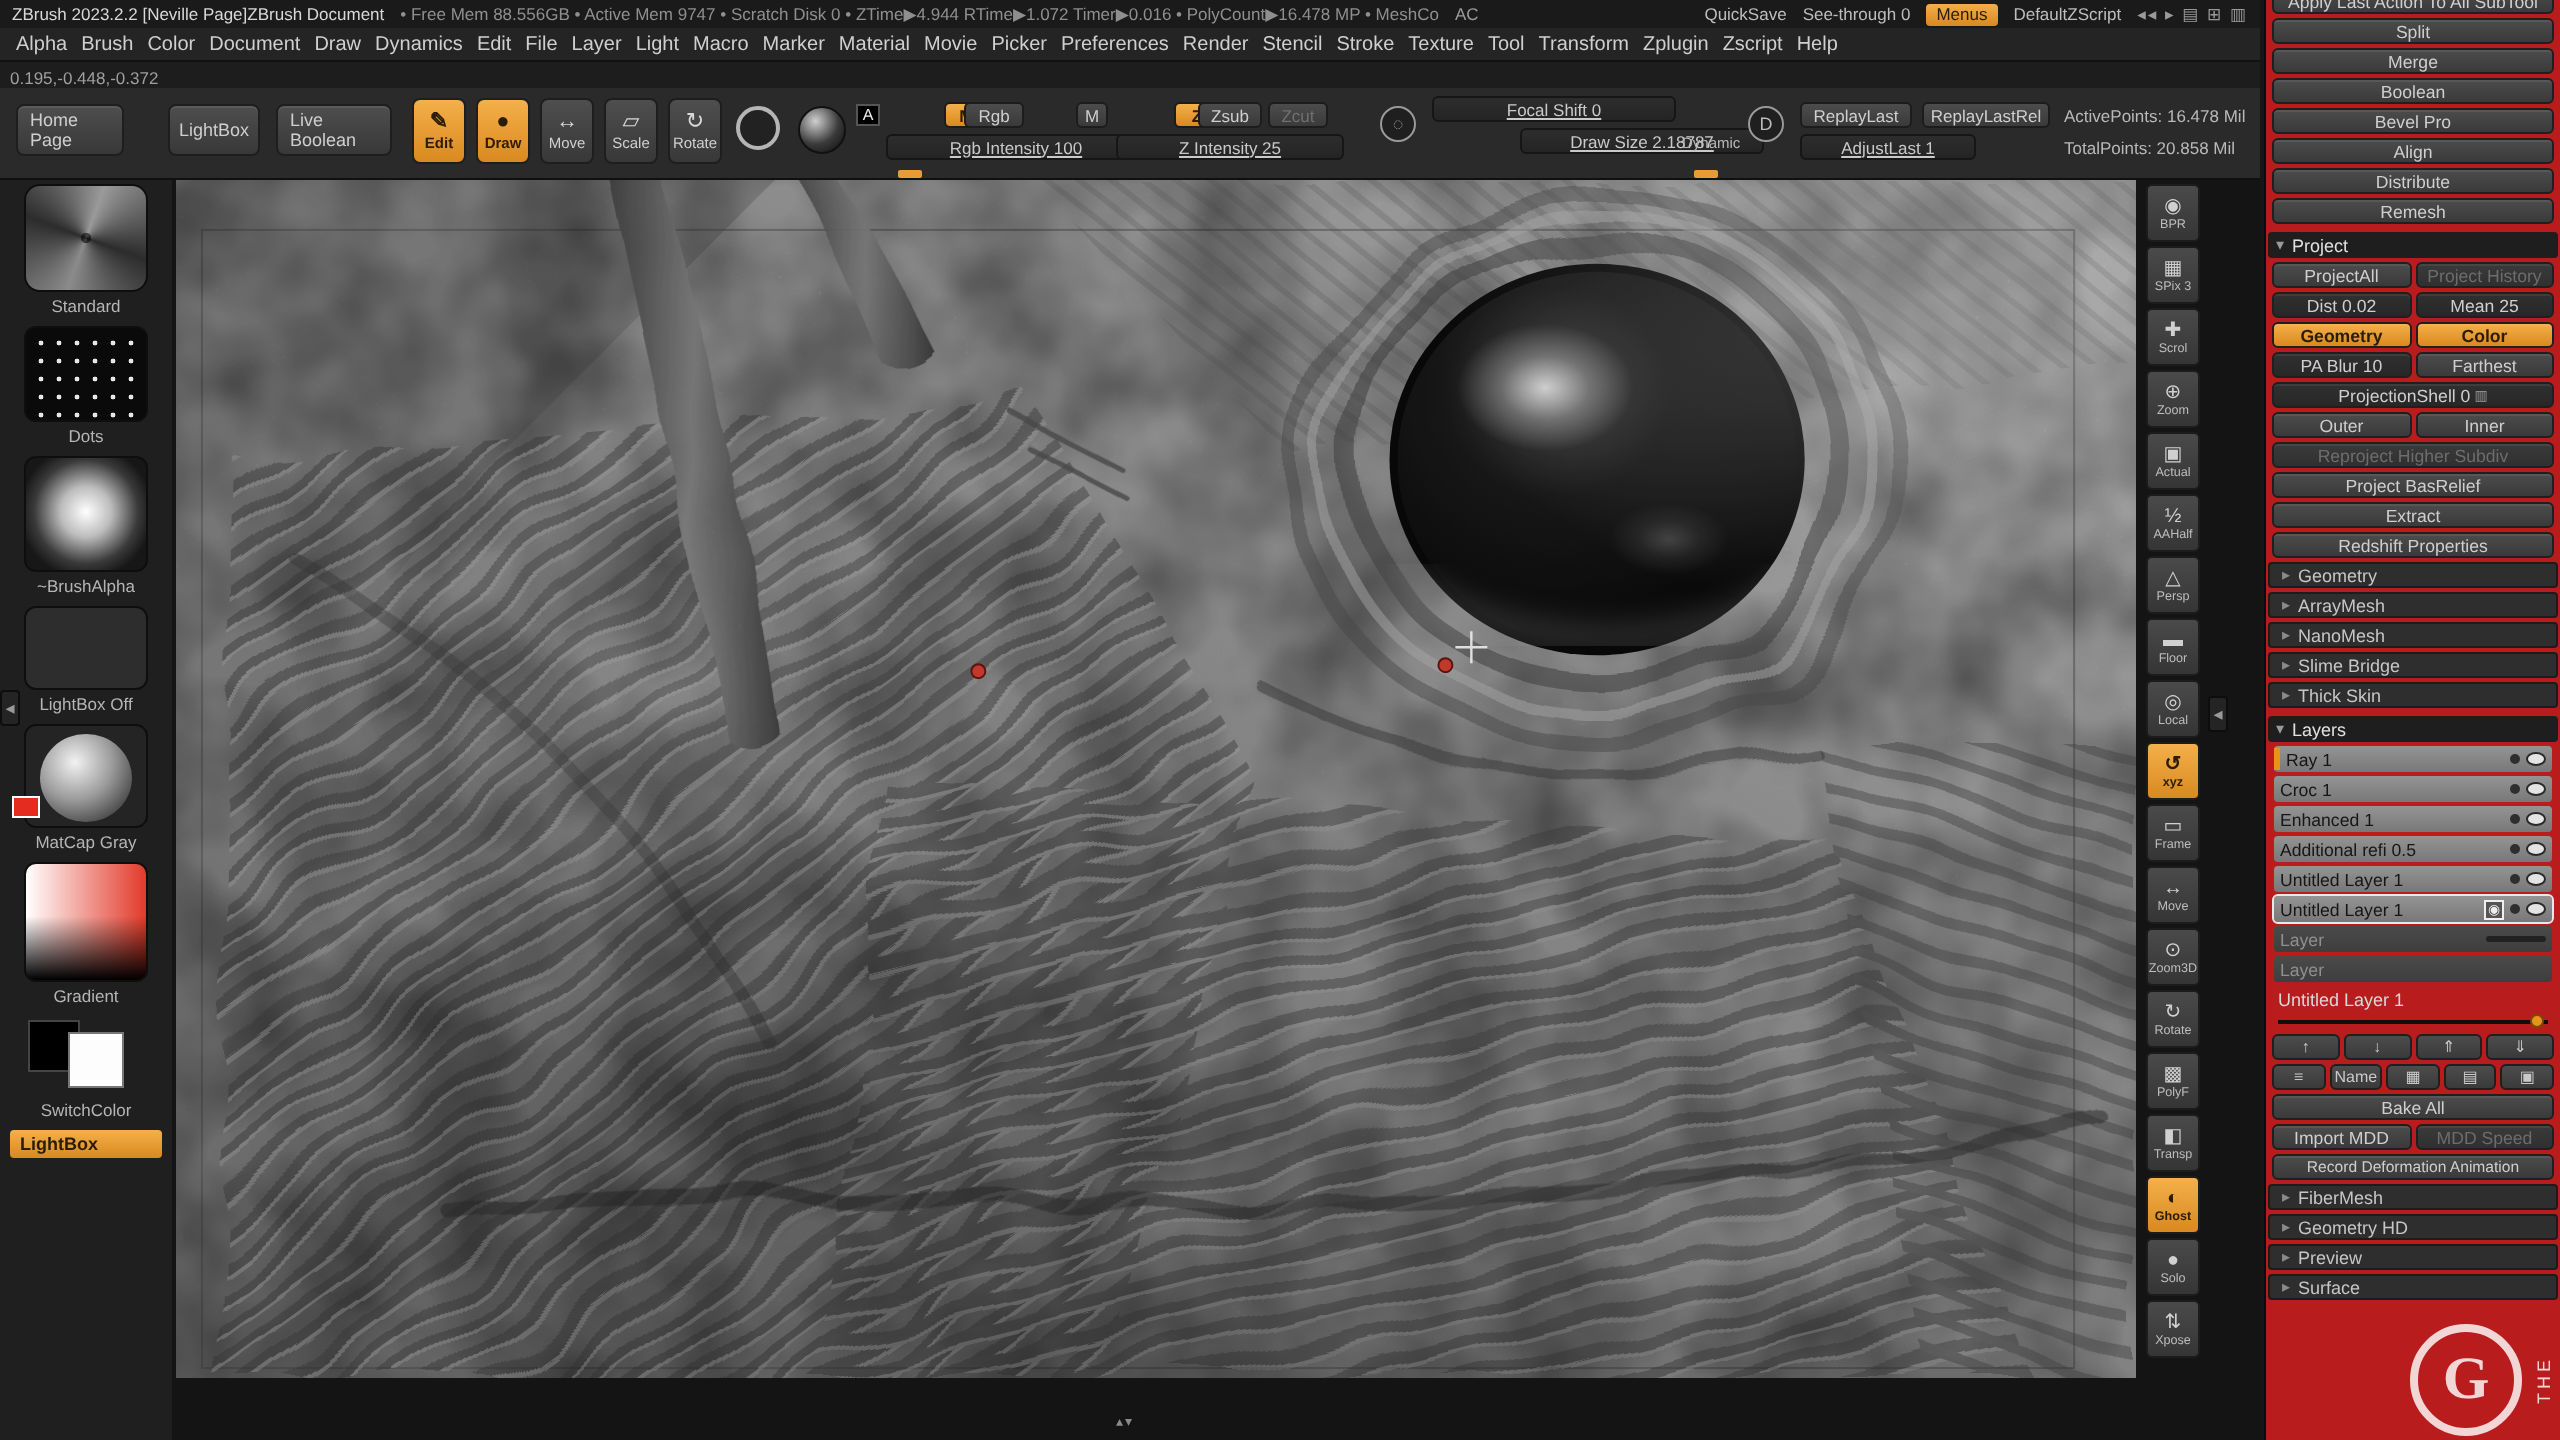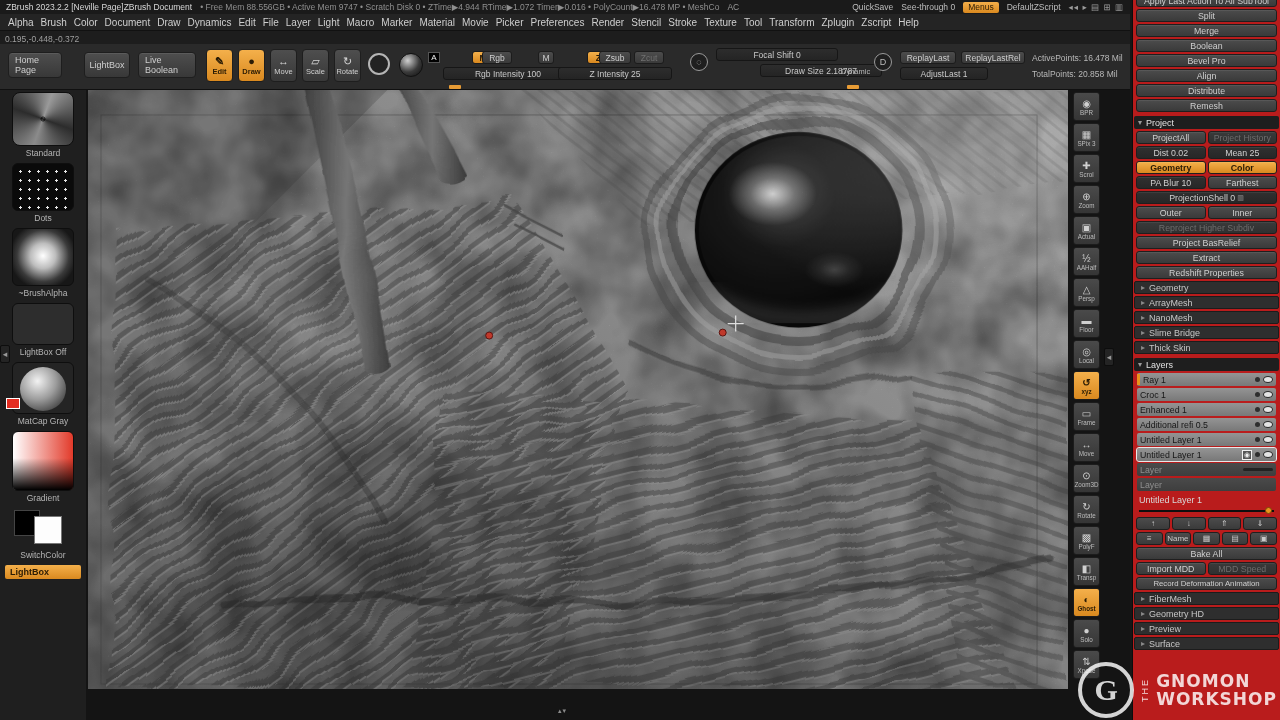--- a/index.html
+++ b/index.html
@@ -38,21 +38,21 @@
   .mode-btn .glyph { font-size:11px; line-height:12px; color:#d8d8d8; }
   .mode-btn .mlabel { font-size:7.5px; color:#cfcfcf; }
   .mode-btn.active { background:linear-gradient(#f4b04b,#d9891f); }
   .mode-btn.active .glyph, .mode-btn.active .mlabel { color:#2b1c05; font-weight:bold; }
   .tb-chip { position:absolute; height:13px; border-radius:3px; border:1px solid #1c1c1c; font-size:8.5px;
     display:flex; align-items:center; justify-content:center; background:linear-gradient(#4c4c4c,#3a3a3a); color:#cfcfcf; cursor:pointer; }
   .tb-chip.orange { background:linear-gradient(#f4b04b,#d9891f); color:#2b1c05; font-weight:bold;margin-left:29px; }
   .tb-chip.dim { color:#707070; }
   .tb-slider { position:absolute; height:13px; border-radius:3px; border:1px solid #161616;
     background:linear-gradient(#2d2d2d,#242424); color:#c9c9c9; font-size:8.5px;
-    display:flex; align-items:center; justify-content:center; cursor:pointer; }
+    display:flex; align-items:center; justify-content:center; cursor:pointer;text-decoration:underline; }
   .tb-text { position:absolute; font-size:8.5px; color:#b9b9b9; }
   .orange-marker { position:absolute; width:12px; height:4px; background:#e89c35; border-radius:1px; }
   .ring-icon { position:absolute; top:9px; width:22px; height:22px; border:2px solid #b5b5b5; border-radius:50%; background:#222; cursor:pointer; }
   .sphere-icon { position:absolute; top:9px; width:24px; height:24px; border-radius:50%; cursor:pointer;
     background:radial-gradient(circle at 35% 30%, #cfcfcf, #3a3a3a 55%, #0c0c0c); border:1px solid #111; }
   .mini-ico { position:absolute; width:18px; height:18px; border-radius:50%; border:1.5px solid #9a9a9a;
     color:#bbb; font-size:9px; display:flex; align-items:center; justify-content:center; background:#1f1f1f; cursor:pointer; }
   .black-chip { position:absolute; width:12px; height:11px; background:#000; border:1px solid #555; color:#eee;
     font-size:8px; display:flex; align-items:center; justify-content:center; }
 
@@ -694,19 +694,15 @@
       </div>
       <div class="p-subhdr">
         <span class="arrow">▸</span>
         <span>Surface</span>
       </div>
     </div>
 
   <div class="watermark">
     <div class="wm-circle">G</div>
     <div class="wm-the">THE</div>
-    <div class="wm-words">
-      <div>GNOMON</div>
-      <div>WORKSHOP</div>
-    </div>
   </div>
 
 </div>
 
 </body></html>

